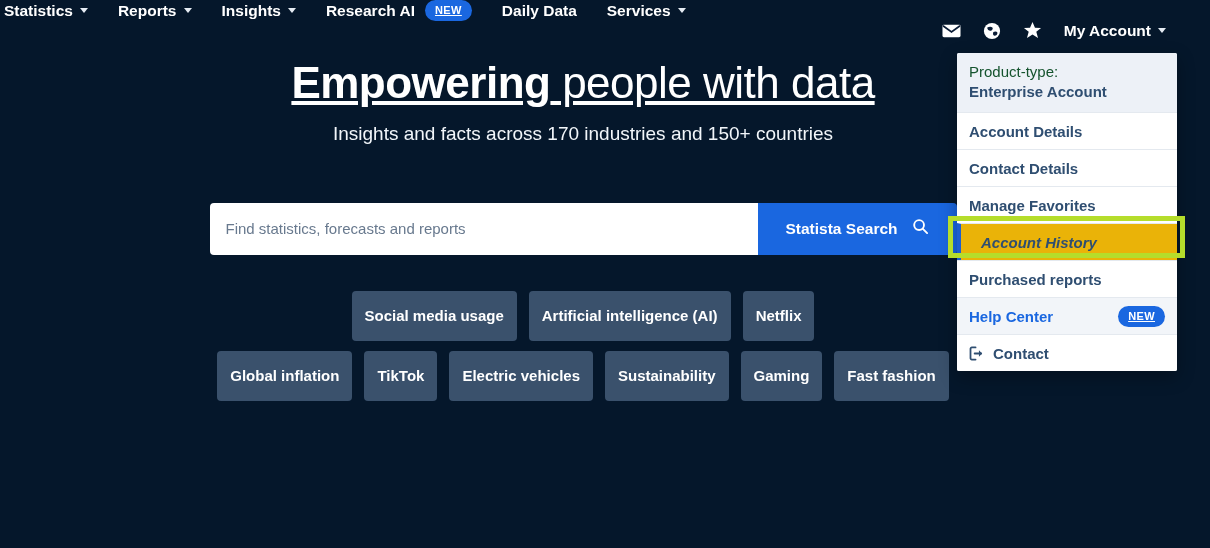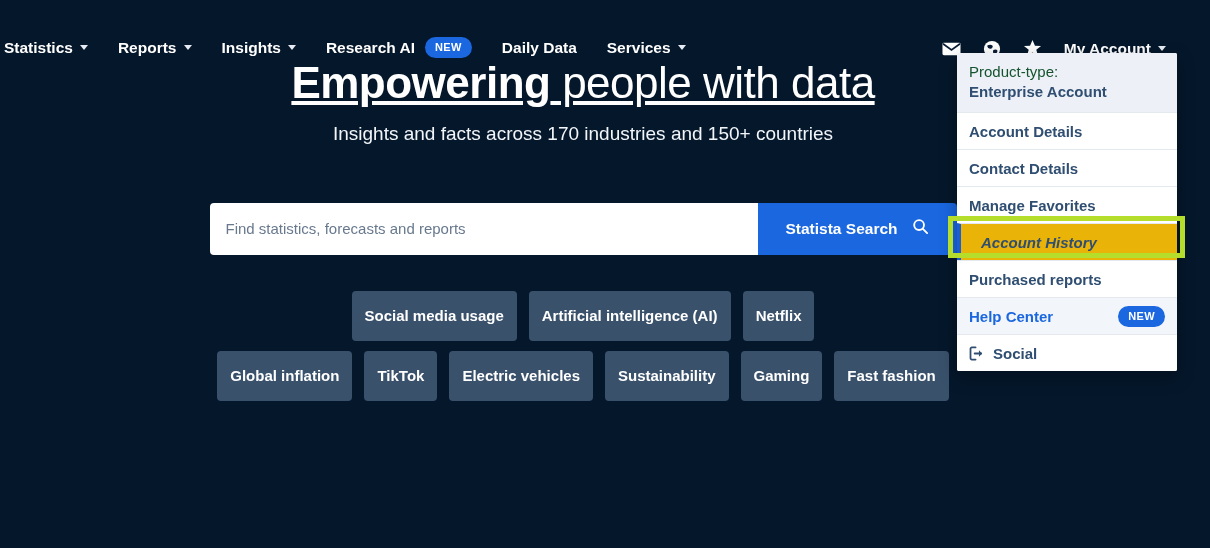--- a/index.html
+++ b/index.html
@@ -9,42 +9,43 @@
     overflow: hidden;
     background: #05172b;
     font-family: "Liberation Sans", sans-serif;
     -webkit-font-smoothing: antialiased;
   }
 
   
   .nav {
     height: 58px;
     display: flex;
-    align-items: flex-end;
+    align-items: flex-start;
     padding: 0 44px 0 4px;
     color: #ffffff;
+    flex-direction: column;
   }
   .nav-left { display: flex; align-items: center; gap: 30px; }
   .nav-item {
     display: flex; align-items: center;
     font-size: 15.5px; font-weight: 600; color: #ffffff;
     cursor: pointer; white-space: nowrap;
   }
   .caret {
     width: 0; height: 0; display: inline-block;
     border-left: 4px solid transparent;
     border-right: 4px solid transparent;
     border-top: 5px solid #e6ecf4;
     margin-left: 7px;
   }
   .badge {
     display: inline-block;
     background: #1a67e0; color: #ffffff;
     font-size: 11px; font-weight: 700; letter-spacing: .4px;
-    line-height: 1; padding: 5px 10px; border-radius: 11px;
+    line-height: 1; padding: 5px 10px; border-radius: 11px; text-decoration: underline;
   }
   .nav-item .badge { margin-left: 10px; }
   .nav-right { margin-left: auto; display: flex; align-items: center; gap: 22px; }
   .nav-icon { display: inline-flex; align-items: center; cursor: pointer; }
 
   
   .main { width: 1166px; text-align: center; }
   .hero-title {
     color: #ffffff;
     font-size: 44px; line-height: 1.15; letter-spacing: -0.5px;
@@ -235,17 +236,17 @@
     <span class="badge">NEW</span>
   </div>
   <div class="menu-item logout">
     <span style="display:inline-flex;">
       <svg width="15" height="15" viewBox="0 0 16 16">
         <path d="M7 1.5 H3 a1.4 1.4 0 0 0 -1.4 1.4 v10.2 a1.4 1.4 0 0 0 1.4 1.4 h4" stroke="#2f4e71" stroke-width="1.9" fill="none" stroke-linecap="round"></path>
         <line x1="6" y1="8" x2="13" y2="8" stroke="#2f4e71" stroke-width="1.9" stroke-linecap="round"></line>
         <path d="M10.6 4.6 L14 8 l-3.4 3.4 z" fill="#2f4e71"></path>
       </svg>
     </span>
-    <span>Social</span>
+    <span>Contact</span>
   </div>
 </div>
 
 <div class="annotation"></div>
 
 </body></html>

